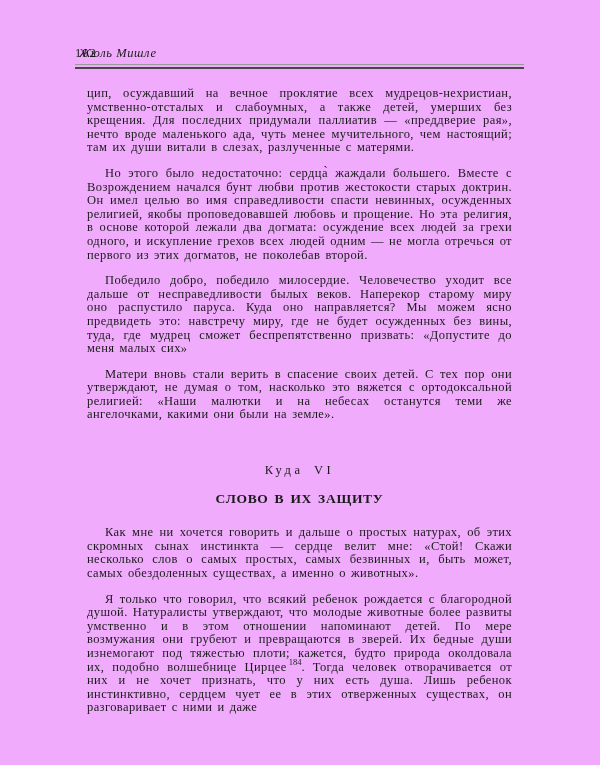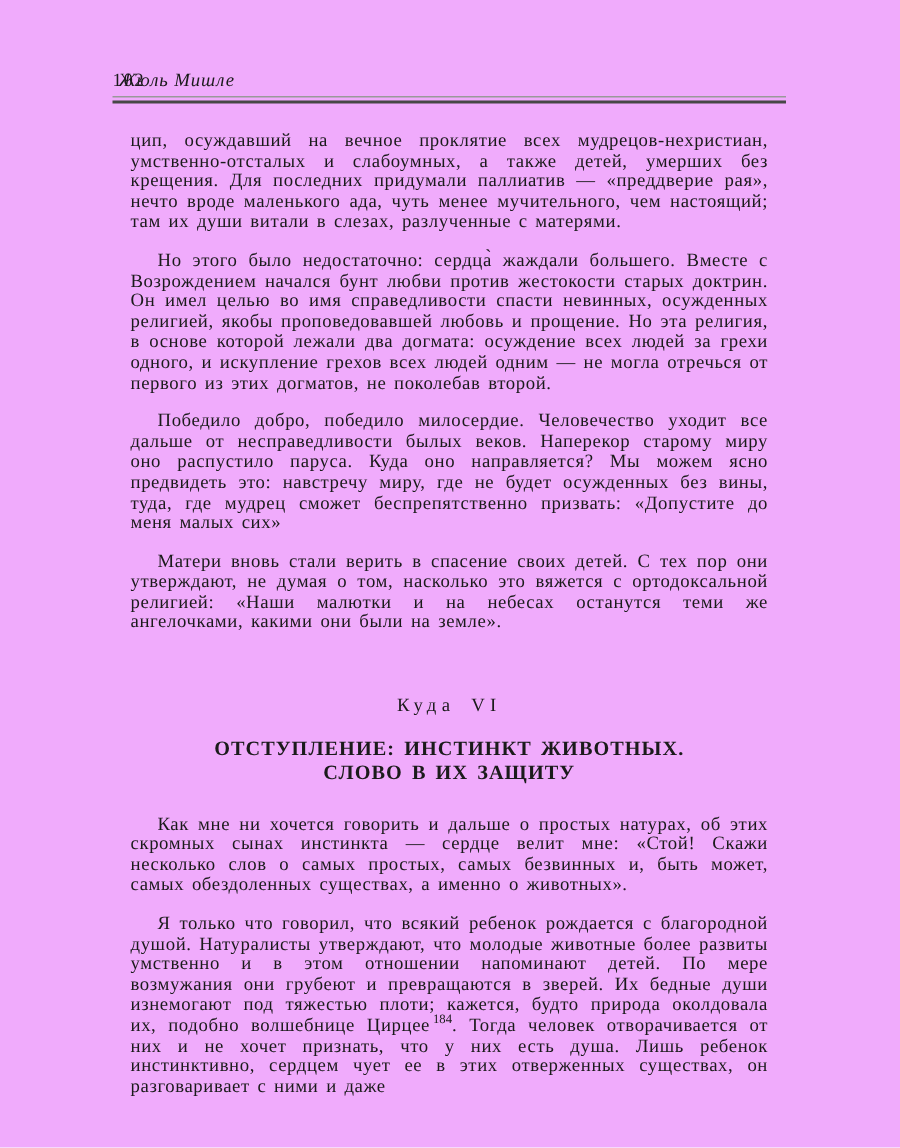--- a/index.html
+++ b/index.html
@@ -104,21 +104,20 @@
     <p class="noindent">цип, осуждавший на вечное проклятие всех мудрецов-нехристиан, умственно-отсталых и слабоумных, а также детей, умерших без крещения. Для последних придумали паллиатив — «преддверие рая», нечто вроде маленького ада, чуть менее мучительного, чем настоящий; там их души витали в слезах, разлученные с матерями.</p>
 
     <p>Но этого было недостаточно: сердца̀ жаждали большего. Вместе с Возрождением начался бунт любви против жестокости старых доктрин. Он имел целью во имя справедливости спасти невинных, осужденных религией, якобы проповедовавшей любовь и прощение. Но эта религия, в основе которой лежали два догмата: осуждение всех людей за грехи одного, и искупление грехов всех людей одним — не могла отречься от первого из этих догматов, не поколебав второй.</p>
 
     <p>Победило добро, победило милосердие. Человечество уходит все дальше от несправедливости былых веков. Наперекор старому миру оно распустило паруса. Куда оно направляется? Мы можем ясно предвидеть это: навстречу миру, где не будет осужденных без вины, туда, где мудрец сможет беспрепятственно призвать: «Допустите до меня малых сих»</p>
 
     <p>Матери вновь стали верить в спасение своих детей. С тех пор они утверждают, не думая о том, насколько это вяжется с ортодоксальной религией: «Наши малютки и на небесах останутся теми же ангелочками, какими они были на земле».</p>
 
     <div class="chapter">
       <div class="chap-label">Куда VI</div>
-      <div class="chap-title">ОТСТУПЛЕНИЕ: ИНСТИНКТ ЖИВОТНЫХ.</div>
       <div class="chap-title">СЛОВО В ИХ ЗАЩИТУ</div>
     </div>
 
     <p>Как мне ни хочется говорить и дальше о простых натурах, об этих скромных сынах инстинкта — сердце велит мне: «Стой! Скажи несколько слов о самых простых, самых безвинных и, быть может, самых обездоленных существах, а именно о животных».</p>
 
     <p><span>Я только что говорил, что всякий ребенок рождается с благородной душой. Натуралисты утверждают, что молодые животные более развиты умственно и в этом отношении напоминают детей. По мере возмужания они грубеют и превращаются в зверей. Их бедные души изнемогают под тяжестью плоти; кажется, будто природа околдовала их, подобно волшебнице Цирцее</span><sup class="fn">184</sup><span>. Тогда человек отворачивается от них и не хочет признать, что у них есть душа. Лишь ребенок инстинктивно, сердцем чует ее в этих отверженных существах, он разговаривает с ними и даже</span></p>
 
   </div>
 
 </div>

